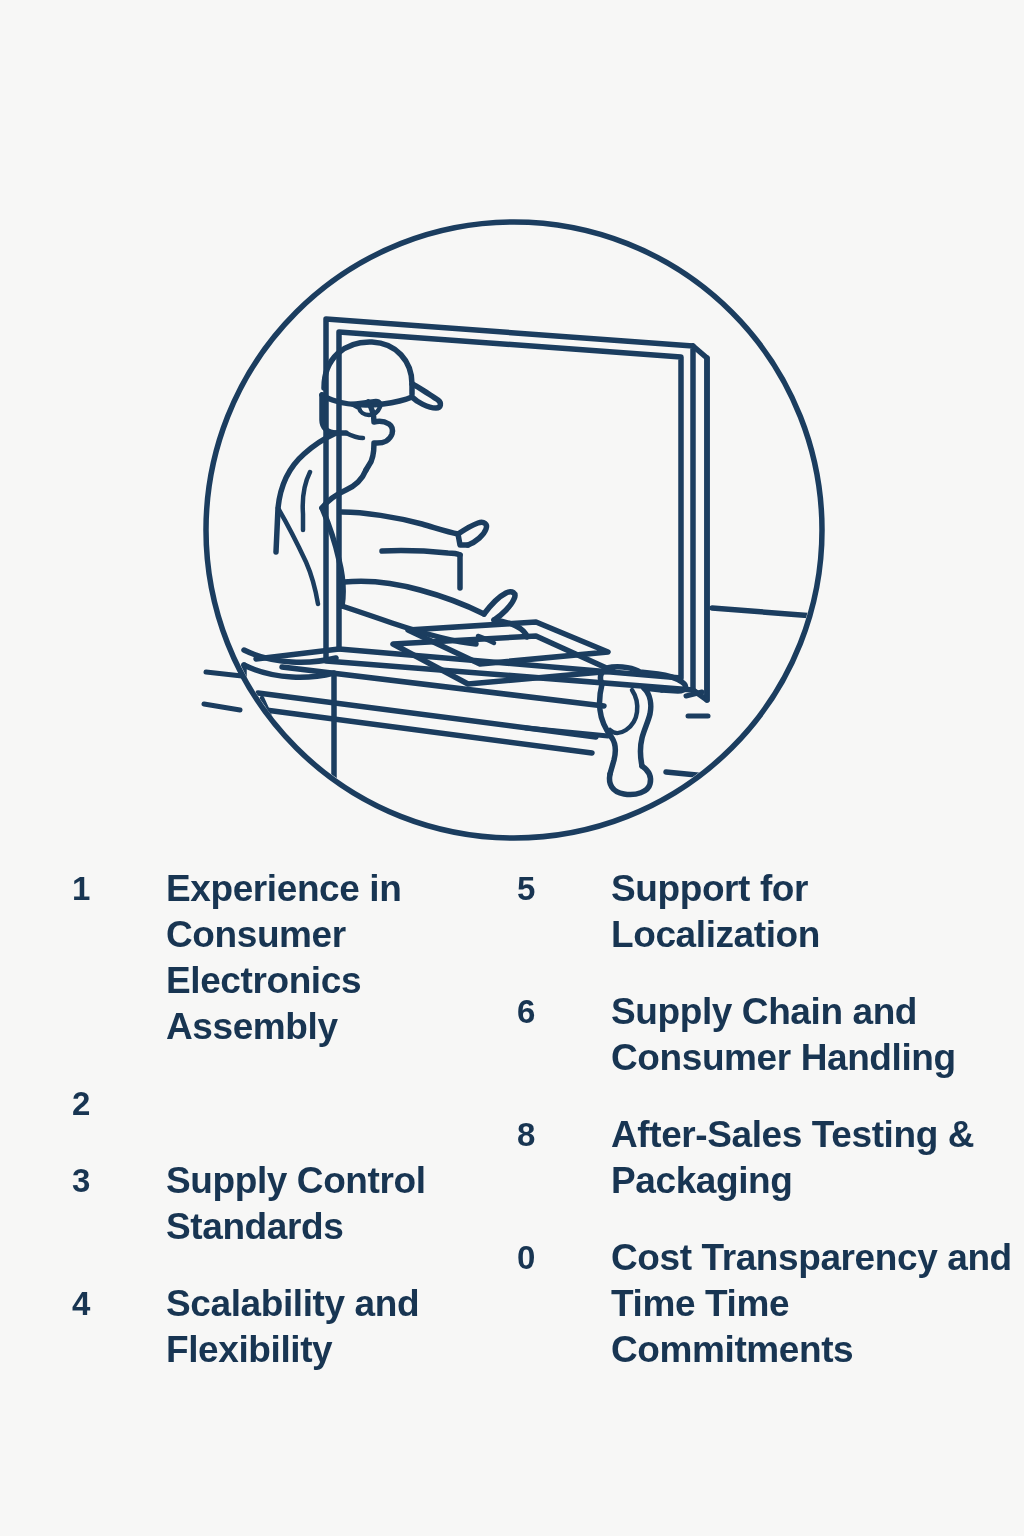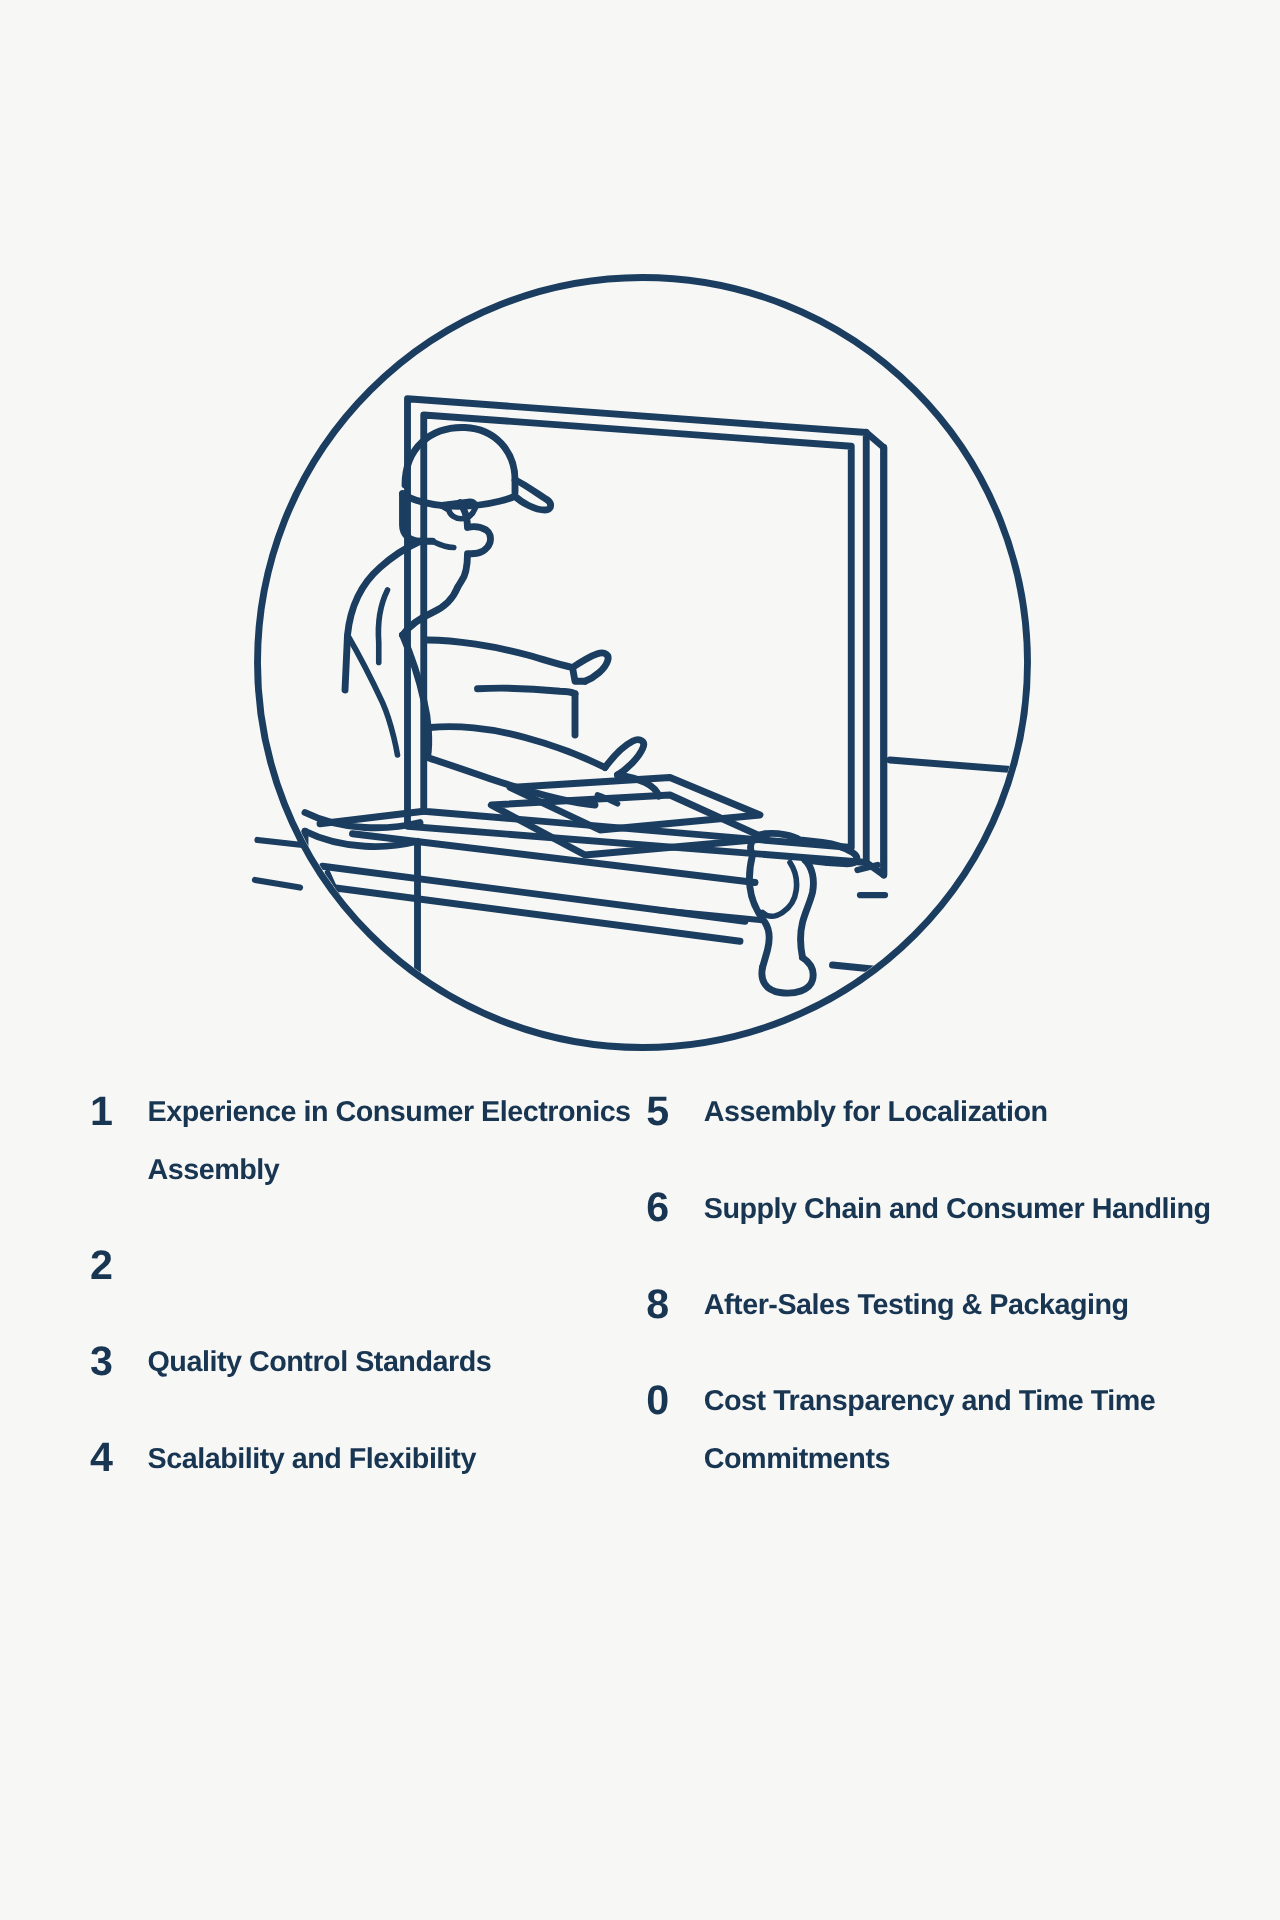--- a/index.html
+++ b/index.html
@@ -68,24 +68,25 @@
     width: 46px;
     color: #183552;
     font-size: 33px;
     font-weight: bold;
     line-height: 46px;
     letter-spacing: -0.2px;
   }
   .item-label {
     flex: 1 1 auto;
     color: #183552;
-    font-size: 23px;
+    font-size: 37px;
     font-weight: bold;
     line-height: 46px;
     letter-spacing: -0.4px;
+    margin-left: 48px;
   }
 </style>
 </head>
 <body>
 
 <div id="illustration-panel">
   <svg id="illustration-svg" viewBox="0 0 636 636">
     <g fill="none" stroke="#1b3d5f" stroke-width="5.5" stroke-linecap="round" stroke-linejoin="round">
 
       <circle cx="318" cy="318" r="308" stroke-width="5.5"></circle>
@@ -177,32 +178,32 @@
   <div class="list-column" id="column-left">
     <div class="list-item">
       <span class="item-number">1</span>
       <span class="item-label">Experience in Consumer Electronics Assembly</span>
     </div>
     <div class="list-item">
       <span class="item-number">2</span>
     </div>
     <div class="list-item">
       <span class="item-number">3</span>
-      <span class="item-label">Quality Control Standards</span>
+      <span class="item-label">Supply Control Standards</span>
     </div>
     <div class="list-item">
       <span class="item-number">4</span>
       <span class="item-label">Scalability and Flexibility</span>
     </div>
   </div>
 
   <div class="list-column" id="column-right">
     <div class="list-item">
       <span class="item-number">5</span>
-      <span class="item-label">Assembly for Localization</span>
+      <span class="item-label">Support for Localization</span>
     </div>
     <div class="list-item">
       <span class="item-number">6</span>
       <span class="item-label">Supply Chain and Consumer Handling</span>
     </div>
     <div class="list-item">
       <span class="item-number">8</span>
       <span class="item-label">After-Sales Testing &amp; Packaging</span>
     </div>
     <div class="list-item">

